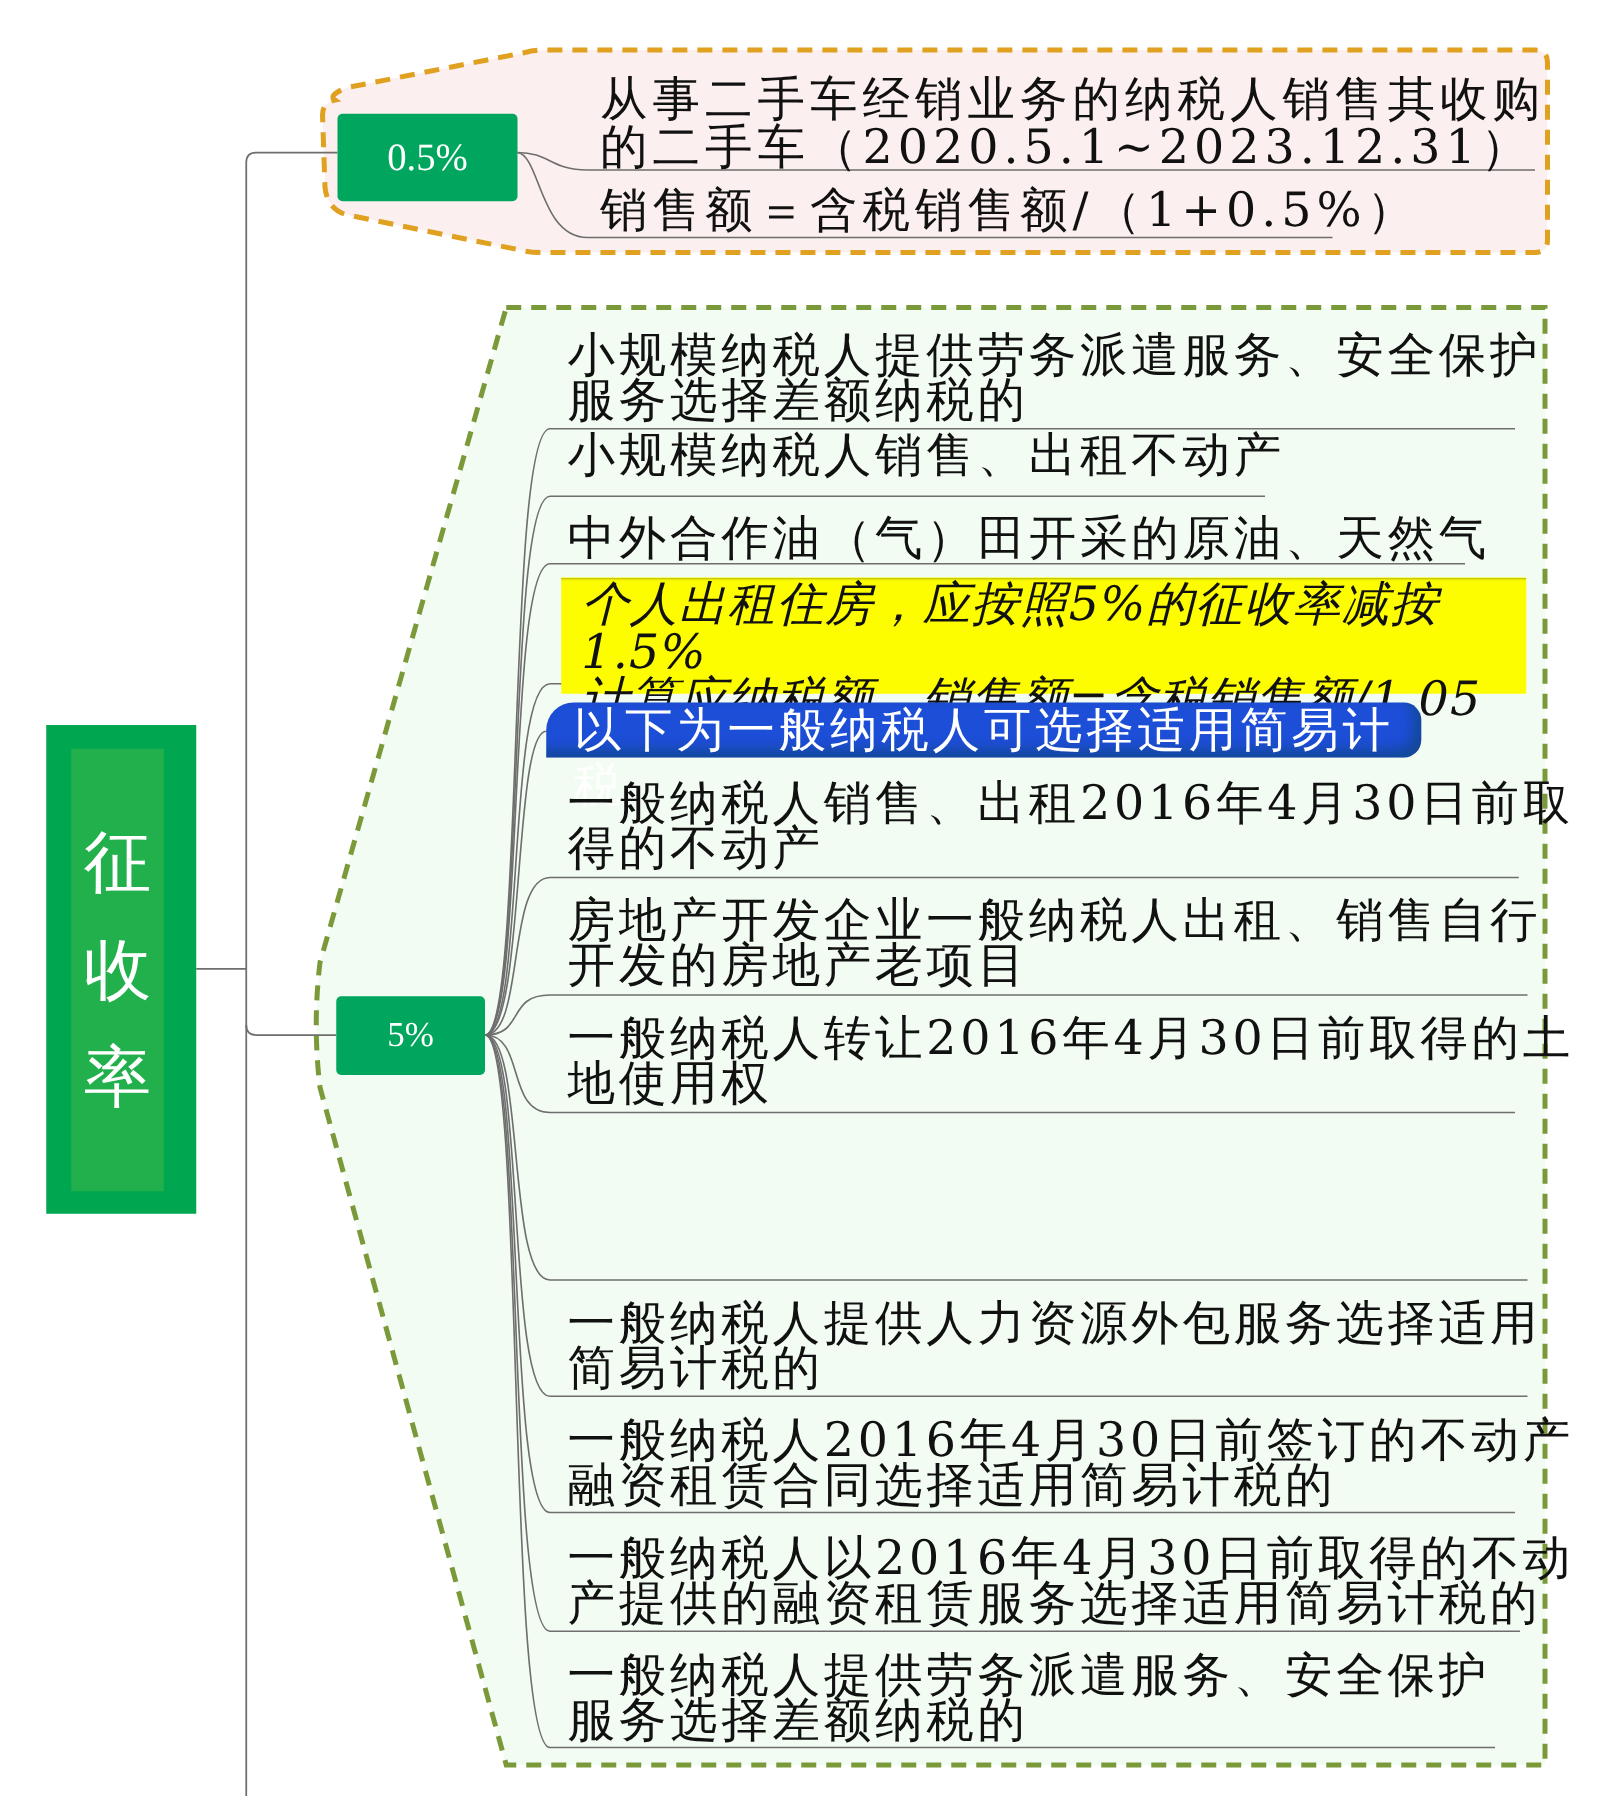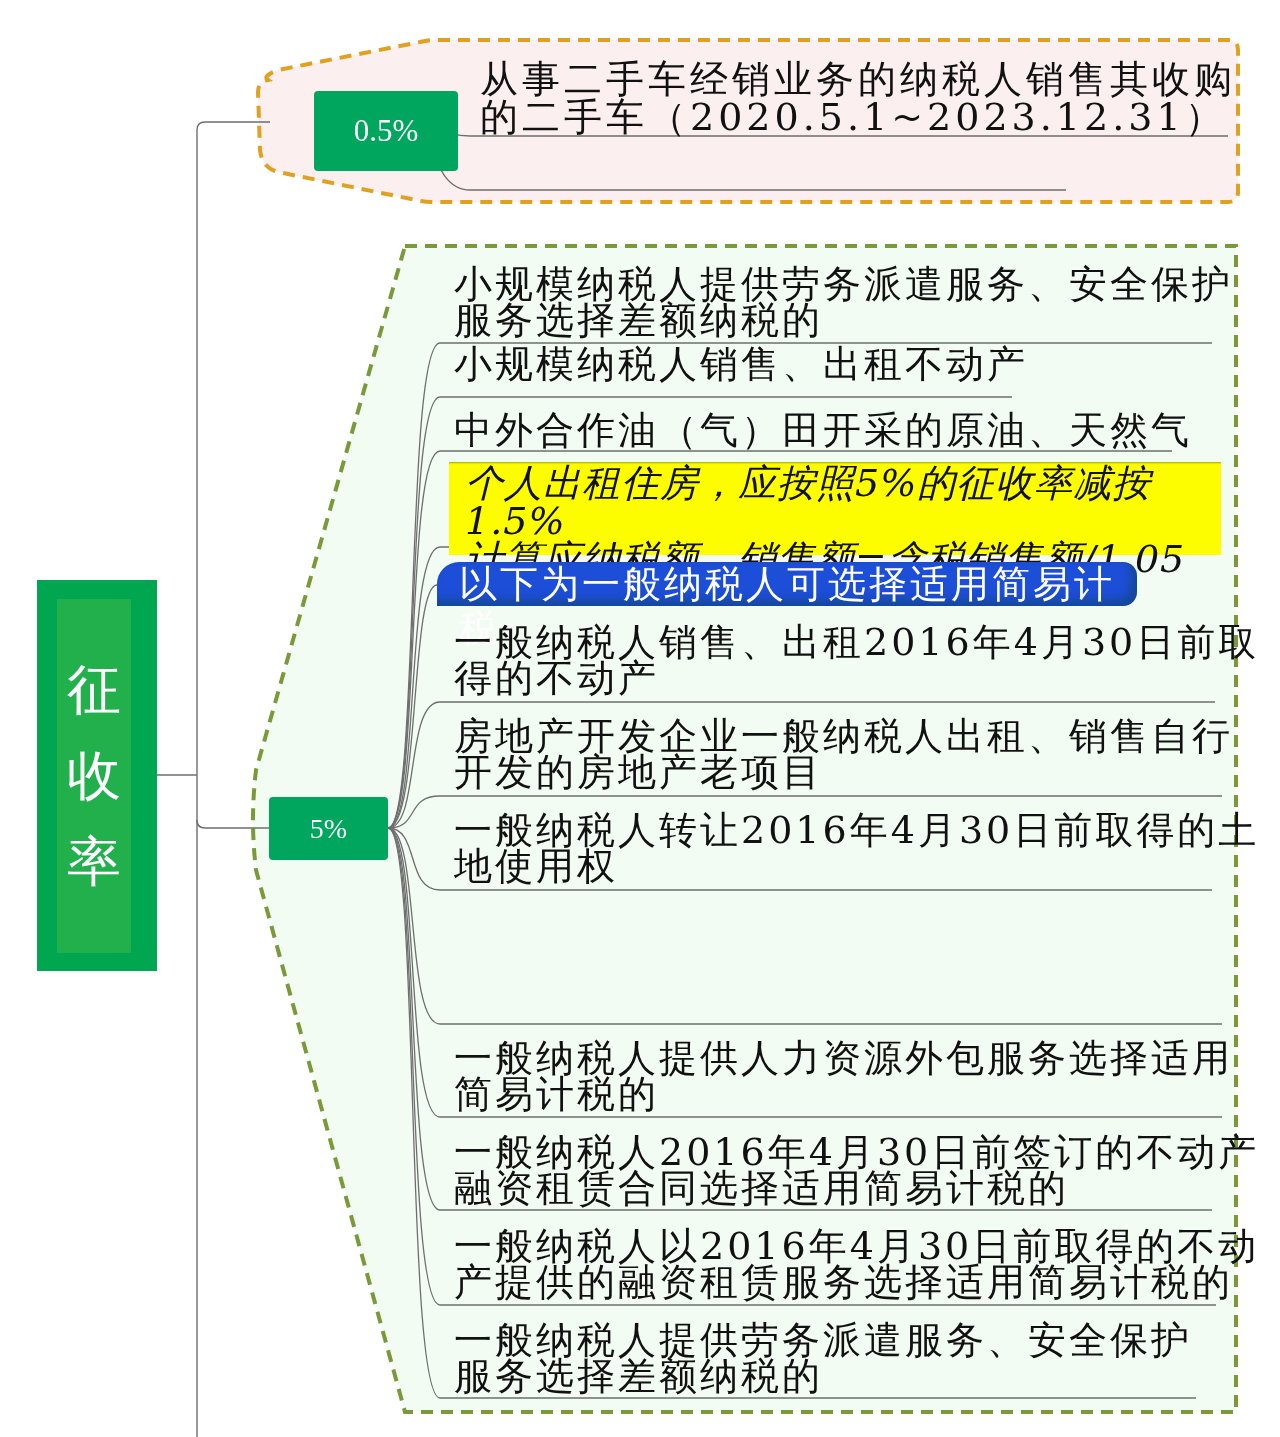--- a/index.html
+++ b/index.html
@@ -8,21 +8,21 @@
   #canvas { position: absolute; left: 0; top: 0; width: 1280px; height: 1437px; }
   svg.lines { position: absolute; left: 0; top: 0; }
   .node { position: absolute; box-sizing: border-box; }
   .root { left: 37px; top: 580px; width: 120px; height: 391px; background: #00a650; }
   .root-inner { position: absolute; left: 20px; top: 19px; width: 74px; height: 354px; background: #22b04c;
                 display: flex; flex-direction: column; align-items: center; justify-content: center; }
   .root-inner span { color: #fff; font-family: "DejaVu Sans", "Liberation Sans", sans-serif; font-size: 54px;
                      line-height: 86px; display: block; }
   .rate { background: #00a65e; color: #fff; border-radius: 4px; display: flex; align-items: center;
           justify-content: center; font-family: "Liberation Serif", serif; font-size: 31px; }
-  .rate-05 { left: 270px; top: 91px; width: 144px; height: 80px; margin-left: 44px; }
+  .rate-05 { left: 270px; top: 91px; width: 144px; height: 70px; }
   .rate-5 { left: 269px; top: 797px; width: 119px; height: 63px; font-size: 28px; }
   .leaf { position: absolute; font-size: 38px; line-height: 36px; letter-spacing: 3px; white-space: pre-line;
           color: #111; }
   .highlight { background: #fdfd00; padding: 2px 6px 0 16px; box-sizing: border-box;
                box-shadow: inset 0 3px 2px -2px rgba(0,0,0,0.35); }
   .green-tag { background: #1d4ed8; color: #fff; border-radius: 22px 14px 14px 0; padding: 0 10px 0 22px;
                box-sizing: border-box; height: 44px; line-height: 44px;
                box-shadow: inset -6px -6px 10px rgba(0,60,30,0.35); }
 </style>
 </head>
@@ -74,20 +74,21 @@
 
   <div class="node rate rate-05">
     <span>0.5%</span>
   </div>
   <div class="node rate rate-5">
     <span>5%</span>
   </div>
 
   <div class="leaf" style="left:480px; top:60px; line-height:38px; letter-spacing:4px;">从事二手车经销业务的纳税人销售其收购
 的二手车（2020.5.1~2023.12.31）</div>
+  <div class="leaf" style="left:480px; top:150px; letter-spacing:4px;">销售额＝含税销售额/（1+0.5%）</div>
 
   <div class="leaf" style="left:454px; top:266px;">小规模纳税人提供劳务派遣服务、安全保护
 服务选择差额纳税的</div>
   <div class="leaf" style="left:454px; top:346px;">小规模纳税人销售、出租不动产</div>
   <div class="leaf" style="left:454px; top:412px;">中外合作油（气）田开采的原油、天然气</div>
   <div class="leaf highlight" style="left:449px; top:462px; width:772px; height:93px; line-height:38px; letter-spacing:1px;font-style:italic;">个人出租住房，应按照5%的征收率减按1.5%
 计算应纳税额。销售额=含税销售额/1.05</div>
   <div class="leaf green-tag" style="left:437px; top:562px; width:700px;">以下为一般纳税人可选择适用简易计税</div>
   <div class="leaf" style="left:454px; top:624px;">一般纳税人销售、出租2016年4月30日前取
 得的不动产</div>

